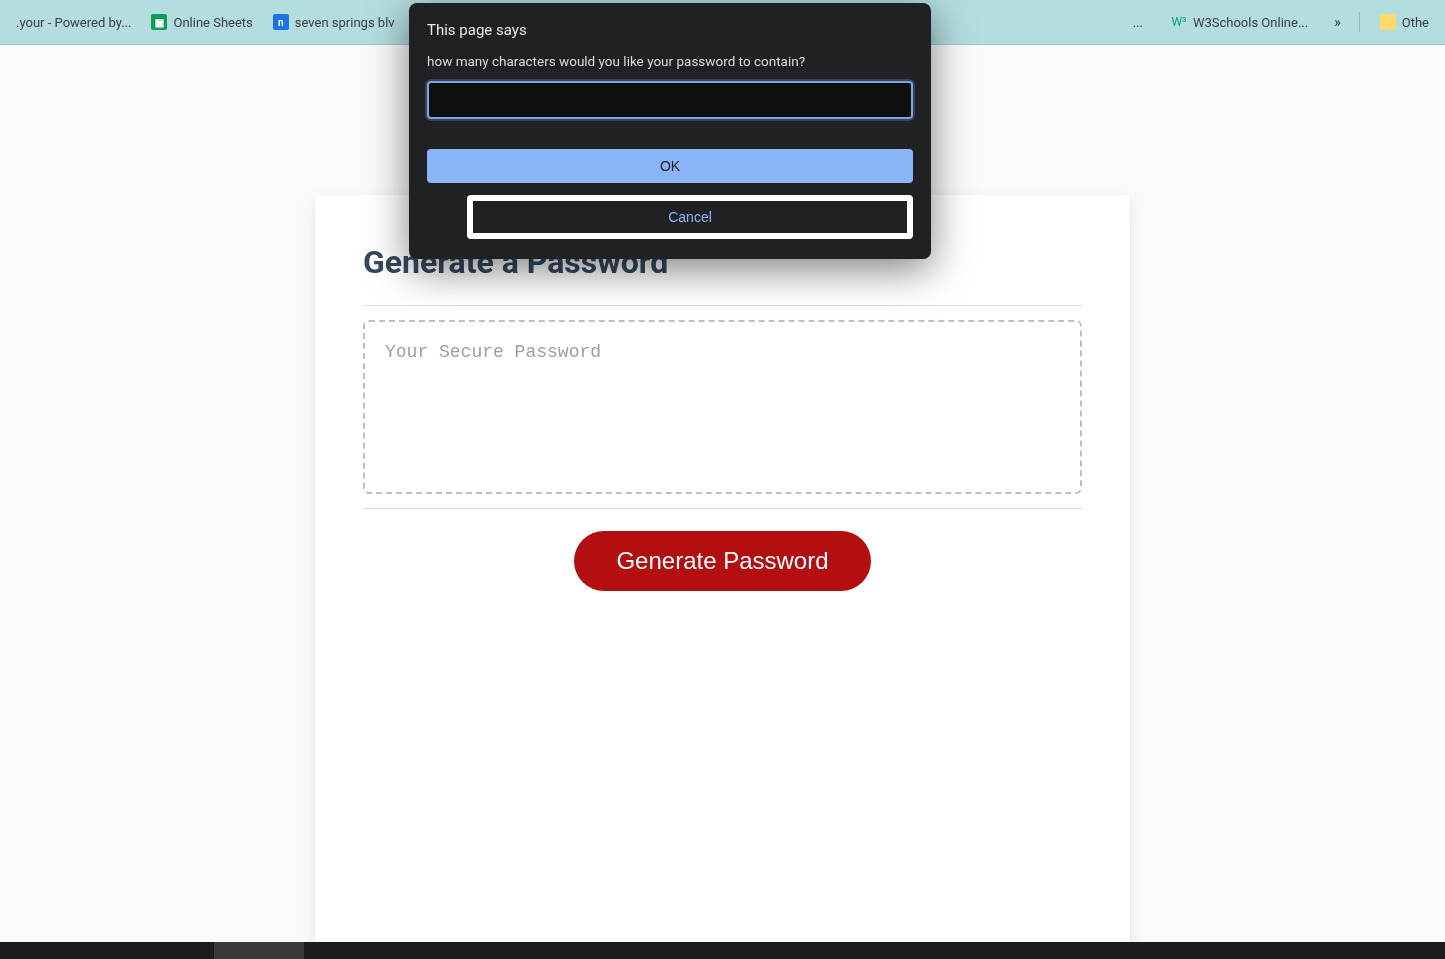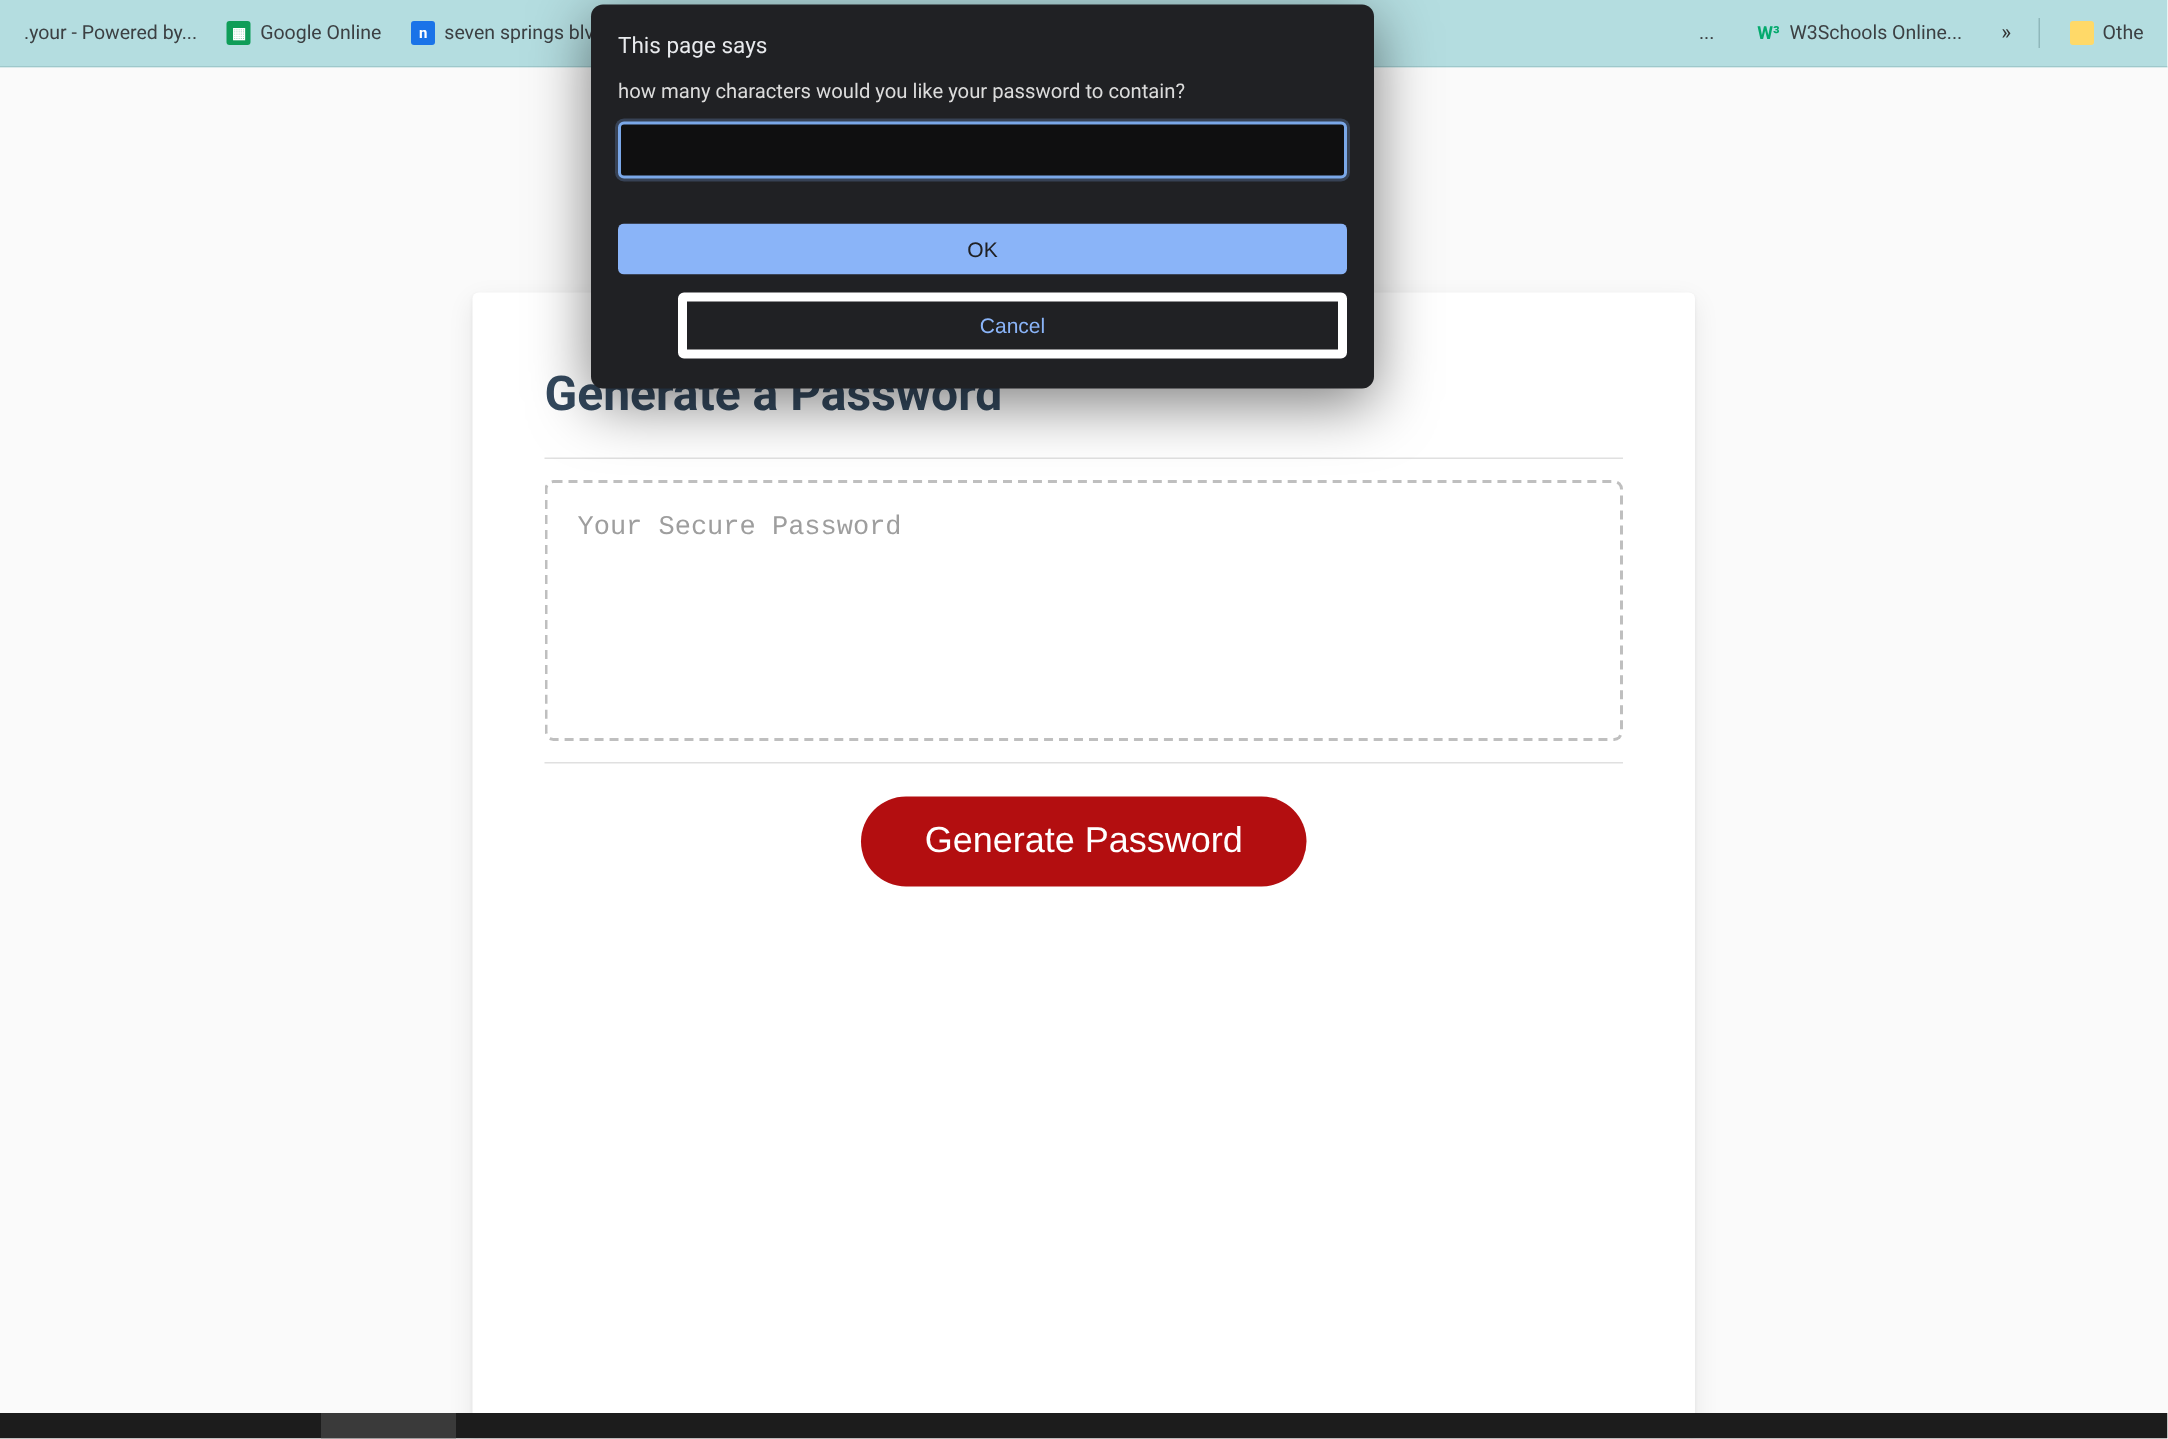--- a/index.html
+++ b/index.html
@@ -51,21 +51,21 @@
       display: inline-flex;
       align-items: center;
       justify-content: center;
       border-radius: 2px;
       font-size: 10px;
       font-weight: bold;
       color: #fff;
     }
     .bm-icon.sheets { background: #0f9d58; }
     .bm-icon.nest { background: #1a73e8; }
-    .bm-icon.w3 { color: #04aa6d; background: transparent; font-weight: bold; font-size: 12px;}
+    .bm-icon.w3 { color: #04aa6d; background: transparent; font-weight: normal; font-size: 12px;}
     .bm-icon.folder { background: #ffd968; }
     .overflow-chevron {
       font-size: 14px;
       color: #333;
       padding: 4px 6px;
       cursor: pointer;
     }
     .divider-v {
       width: 1px;
       height: 20px;
@@ -119,21 +119,21 @@
       color: #fff;
       border: none;
       border-radius: 40px;
       padding: 16px 42px;
       font-size: 24px;
       cursor: pointer;
     }
     .modal {
       position: absolute;
       top: 3px;
-      left: 394px;
+      left: 409px;
       width: 522px;
       background: #202124;
       color: #e8eaed;
       border-radius: 8px;
       box-shadow: 0 10px 40px rgba(0,0,0,0.5);
       padding: 18px 18px 20px 18px;
       z-index: 1000;
     }
     .modal-title {
       font-size: 15px;
@@ -202,21 +202,21 @@
 </head>
 <body>
 
 <div class="bookmarks-bar">
   <div class="bookmarks-left">
     <div class="bookmark">
       <span>.your - Powered by...</span>
     </div>
     <div class="bookmark">
       <span class="bm-icon sheets">▦</span>
-      <span>Google Online</span>
+      <span>Online Sheets</span>
     </div>
     <div class="bookmark">
       <span class="bm-icon nest">n</span>
       <span>seven springs blv</span>
     </div>
   </div>
   <div class="bookmarks-right">
     <div class="bookmark">
       <span>...</span>
     </div>

